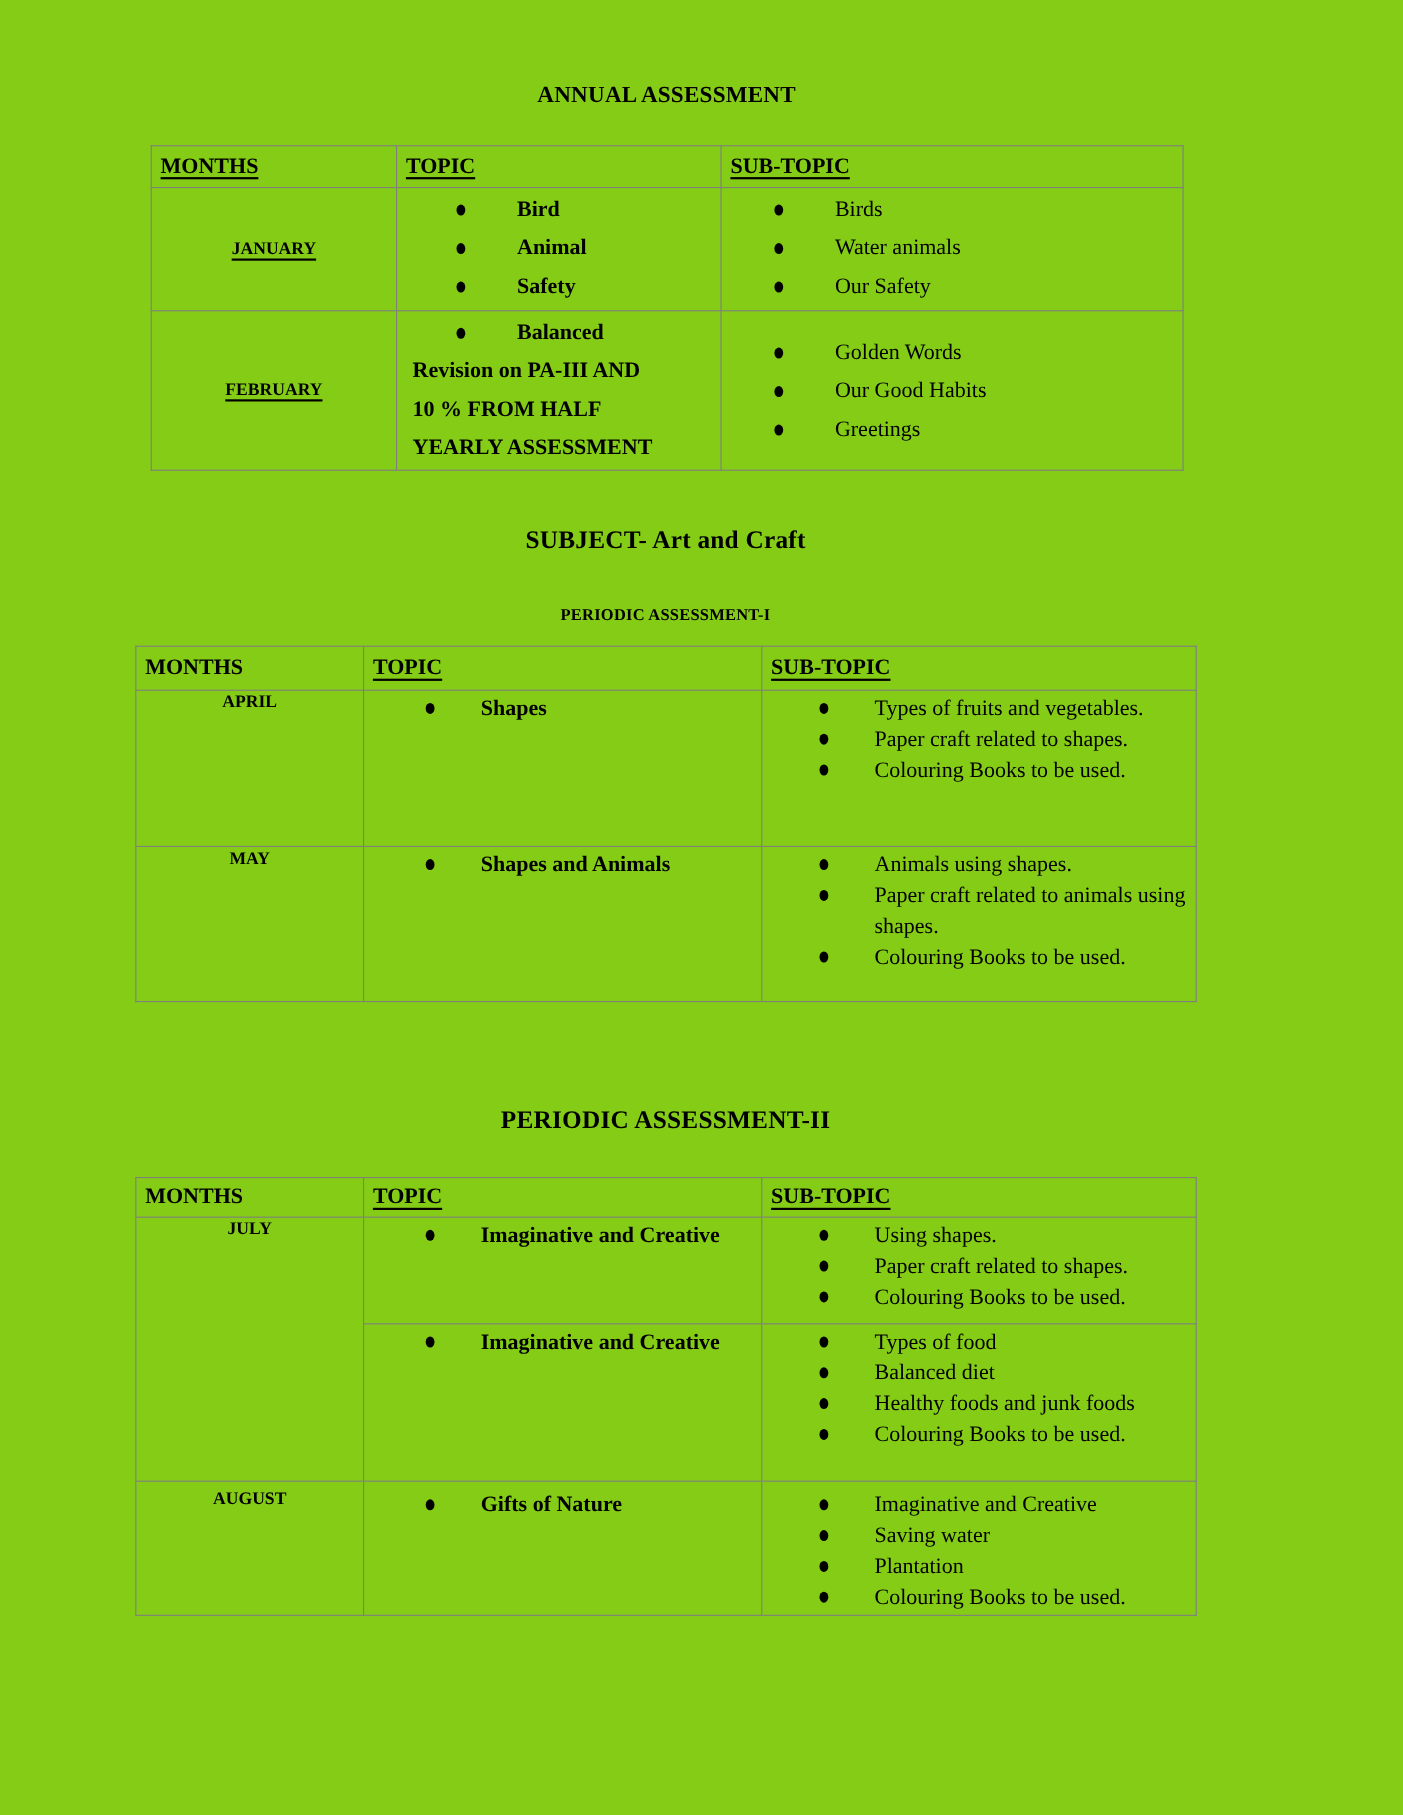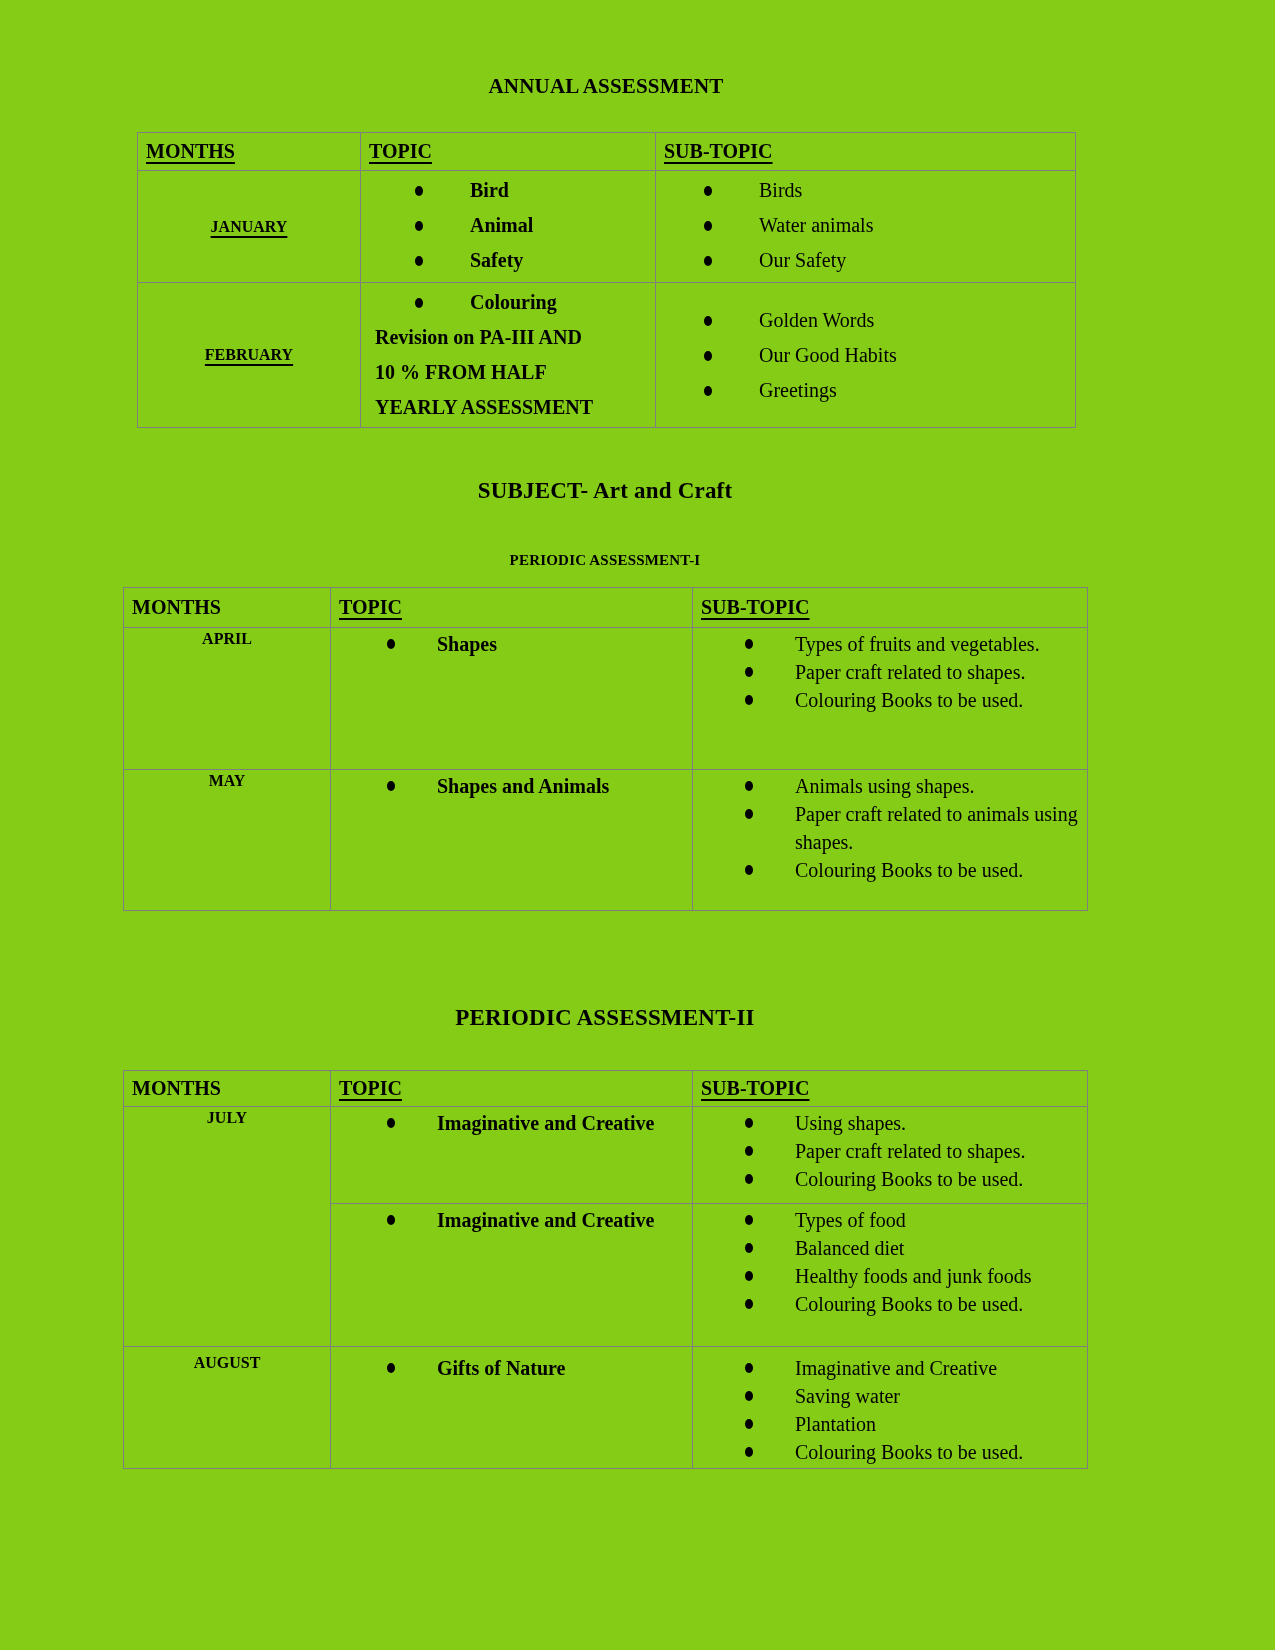--- a/index.html
+++ b/index.html
@@ -102,21 +102,21 @@
               </div>
             </div>
       </td>
     </tr>
     <tr style="height:143px">
       <td class="month mid"><span class="u">FEBRUARY</span></td>
       <td>
         <div class="lh35 bold-list t1-topics">
               <div class="brow">
                 <span class="dot"></span>
-                <span class="btxt">Colouring</span>
+                <span class="btxt">Balanced</span>
               </div>
             </div>
         <div class="lh35 note-line">Revision on PA-III AND</div>
         <div class="lh35 note-line">10 % FROM HALF</div>
         <div class="lh35 note-line">YEARLY ASSESSMENT</div>
       </td>
       <td class="mid">
         <div class="lh35 t1-subs">
               <div class="brow">
                 <span class="dot"></span>

